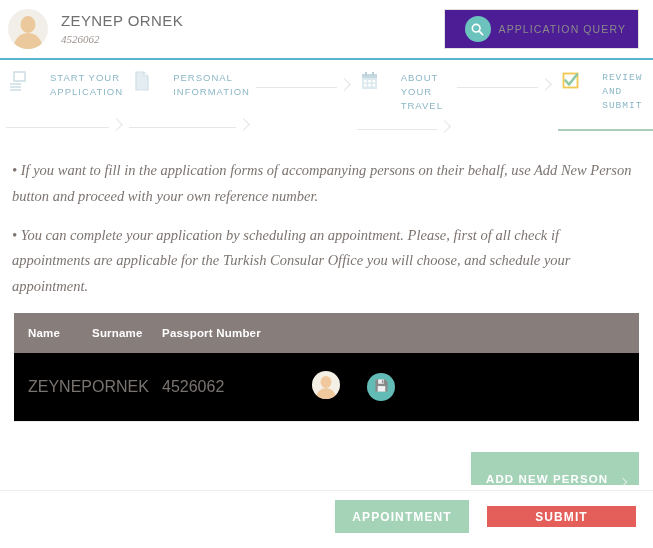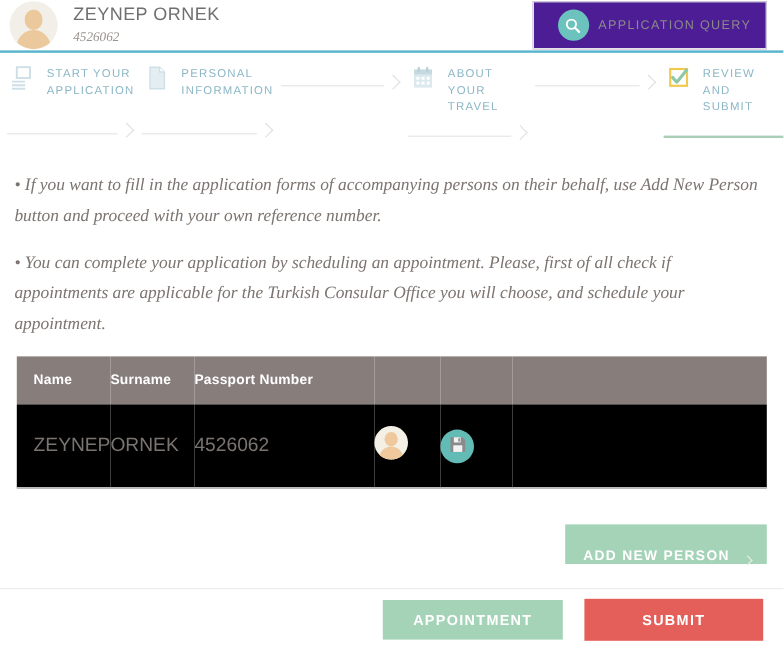--- a/index.html
+++ b/index.html
@@ -7,21 +7,21 @@
     margin: 0; padding: 0;
     width: 653px; height: 548px;
     background: #ffffff;
     font-family: "Liberation Sans", sans-serif;
     overflow: hidden;
   }
   .page { position: relative; width: 653px; height: 548px; background:#fff; }
 
   
   .header {
-    height: 44px;
+    height: 60px;
     display: flex; align-items: center;
     padding: 0 14px 0 8px;
     border-bottom: 2px solid #58b3cc;
   }
   .avatar-wrap {
     width: 40px; height: 40px; border-radius: 50%;
     background: #f2efe9; overflow: hidden;
     position: relative; flex: 0 0 auto;
   }
   .avatar-head {
@@ -55,27 +55,27 @@
   }
   .query-label {
     font-size: 10.5px; color: #8a8a8a; letter-spacing: 1.1px;
   }
 
   
   .steps {
     display: flex; padding: 10px 0 0 0; position: relative;
   }
   .step { flex: 1 1 0; position: relative; padding-left: 6px; }
-  .step-top { display: flex; align-items: flex-start; gap: 10px; padding-left: 4px; min-height: 40px; }
+  .step-top { display: flex; align-items: flex-start; gap: 21px; padding-left: 4px; min-height: 40px; }
   .step-icon { width: 19px; height: 20px; flex: 0 0 auto; margin-top: 1px; }
   .step-label {
     font-size: 9.5px; color: #8bb7c6; letter-spacing: 1px; line-height: 1.45;
     text-transform: uppercase; padding-top: 1px;
   }
-  .step.active .step-label { color: #8bb7c6; }
+  .step.active .step-label { color: #8bb7c6; font-family: Liberation Mono, monospace; }
   .step-line-row { position: relative; height: 22px; margin-top: 6px; }
   .step-line {
     position: absolute; left: 0; right: 14px; top: 11px;
     height: 1px; background: #e6e6e6;
   }
   .step.active .step-line { right: 0; background: #a9cfb7; height: 2px; }
   .step-chevron {
     position: absolute; right: 2px; top: 4px;
     width: 9px; height: 9px;
     border-top: 1.5px solid #e2e2e2; border-right: 1.5px solid #e2e2e2;
@@ -151,26 +151,26 @@
   }
 
   
   .footer {
     position: absolute; left: 0; right: 0; bottom: 0;
     height: 58px; border-top: 1px solid #ececec; background: #fff;
     display: flex; align-items: center; justify-content: flex-end;
     gap: 18px; padding: 0 17px 6px 0;
   }
   .btn-appointment {
-    width: 150px; height: 33px; background: #a4d3b8;
+    width: 134px; height: 33px; background: #a4d3b8;
     border: none; color: #ffffff; font-size: 12px;
     letter-spacing: 1.1px; font-weight: bold; cursor: pointer;
   }
   .btn-submit {
-    width: 149px; height: 35px; background: #e55f5a;
+    width: 149px; height: 21px; background: #e55f5a;
     border: none; color: #ffffff; font-size: 12px;
     letter-spacing: 1.1px; font-weight: bold; cursor: pointer;
   }
 </style>
 </head>
 <body>
 
 <div class="page">
 
   <div class="header">

